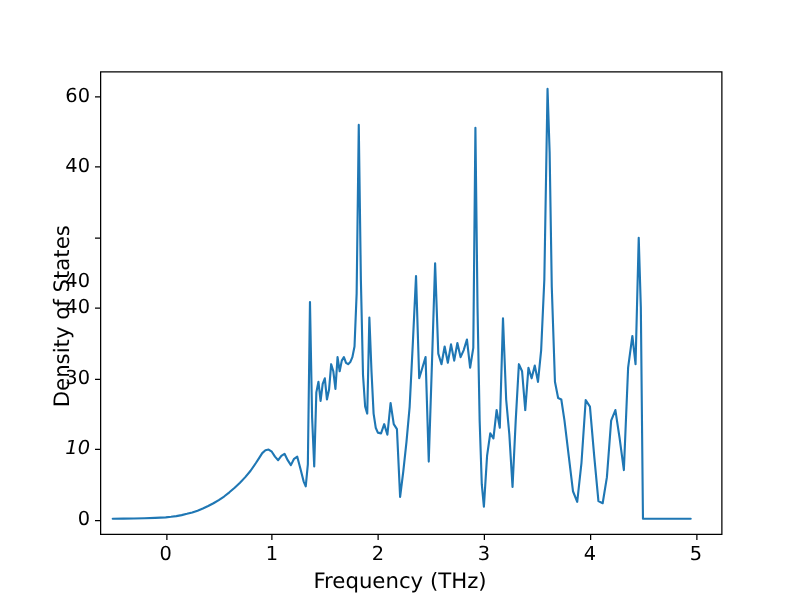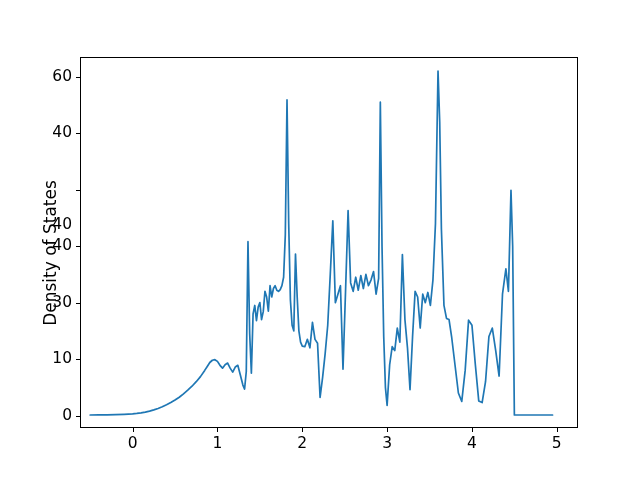--- a/index.html
+++ b/index.html
@@ -115,21 +115,21 @@
   <svg id="plot-svg" viewBox="0 0 498 371" preserveAspectRatio="none">
     <polyline id="dos-line" fill="none" stroke="#1f77b4" stroke-width="1.7" stroke-linejoin="round" stroke-linecap="round" points="10.18,358.01 18.66,357.90 27.15,357.79 35.63,357.62 44.12,357.33 52.60,356.88 56.84,356.43 61.08,355.87 65.33,355.08 69.57,354.06 73.81,352.93 78.05,351.52 82.29,349.82 86.53,347.85 90.78,345.59 95.02,343.05 99.26,340.22 103.50,336.84 107.74,333.17 111.99,329.21 116.23,324.70 120.47,319.61 124.71,313.40 127.26,309.45 129.80,305.50 132.35,303.24 134.89,302.67 137.44,304.37 139.98,308.32 142.53,311.14 145.07,307.75 147.62,306.06 150.16,311.14 152.71,315.10 155.25,310.01 157.80,308.32 160.34,317.92 162.89,328.08 164.59,332.04 166.28,314.53 167.98,184.65 169.68,276.70 171.37,316.23 173.07,256.93 174.77,248.46 176.46,263.71 178.16,250.16 179.86,245.64 181.55,262.58 183.25,254.67 184.95,234.35 186.64,239.99 188.34,254.11 190.04,228.70 191.73,239.99 193.43,231.52 195.13,228.70 196.82,233.22 198.52,234.35 200.22,232.65 201.91,228.70 203.61,220.23 205.31,177.88 207.01,42.92 208.70,166.58 210.40,242.82 212.10,268.23 213.79,273.87 215.49,197.08 217.19,239.99 218.88,273.87 220.58,285.17 222.28,289.12 224.82,289.68 227.37,282.34 229.91,290.81 232.46,265.40 235.00,282.34 237.55,286.30 240.09,340.51 242.64,320.18 245.18,296.46 247.73,268.23 250.27,217.40 252.82,163.76 255.36,245.64 257.91,237.17 260.45,228.70 263.00,312.27 265.54,234.35 268.09,153.60 270.63,225.88 273.18,234.35 275.72,220.23 278.27,233.22 280.81,218.53 283.36,231.52 285.90,217.40 288.45,228.70 290.99,223.05 293.54,214.58 296.09,237.17 298.63,221.36 300.33,45.18 302.02,189.17 303.72,279.52 305.42,330.34 307.11,348.41 309.66,307.75 312.20,289.68 314.75,293.64 317.29,271.05 319.84,285.17 322.39,197.64 324.93,262.58 327.48,290.81 330.02,332.60 332.57,279.52 335.11,234.35 337.66,239.99 340.20,271.05 342.75,237.17 345.29,245.64 347.84,235.47 350.38,248.46 352.93,223.05 355.47,166.58 358.02,14.12 359.71,64.94 361.41,172.23 363.96,248.46 366.50,261.45 369.05,262.58 371.59,279.52 374.98,307.75 378.38,335.99 381.77,344.46 385.17,313.40 388.56,263.14 391.95,268.23 395.35,307.75 398.74,343.89 402.13,345.59 405.53,324.70 408.92,279.52 412.31,271.05 415.71,293.64 419.10,319.05 422.49,237.17 425.89,211.76 428.43,234.35 430.98,133.27 432.67,189.17 434.37,358.01 438.61,358.01 447.10,358.01 455.58,358.01 464.06,358.01 472.55,358.01"></polyline>
   </svg>
 
   <div id="ytick-group">
       <div class="ytick-wrap" style="top: 415.577px;">
         <div class="ytick-label" style="top: 0px;">0</div>
       </div>
       <div class="ytick-mark" style="top: 415.577px;"></div>
       <div class="ytick-wrap" style="top: 359.108px;">
-        <div class="ytick-label" style="top: 0px;">10</div>
+        <div class="ytick-label" style="top: 0px; font-style: italic;">10</div>
       </div>
       <div class="ytick-mark" style="top: 359.108px;"></div>
       <div class="ytick-wrap" style="top: 302.639px;">
         <div class="ytick-label" style="top: 0px;">30</div>
       </div>
       <div class="ytick-mark" style="top: 302.639px;"></div>
       <div class="ytick-wrap" style="top: 246.17px;">
         <div class="ytick-label" style="top: 0px;">40</div>
       </div>
       <div class="ytick-mark" style="top: 246.17px;"></div>
@@ -154,17 +154,18 @@
       <div class="xtick-mark" style="left: 302.276px;"></div>
       <div class="xtick-label" style="left: 302.276px;">2</div>
       <div class="xtick-mark" style="left: 387.114px;"></div>
       <div class="xtick-label" style="left: 387.114px;">3</div>
       <div class="xtick-mark" style="left: 471.952px;"></div>
       <div class="xtick-label" style="left: 471.952px;">4</div>
       <div class="xtick-mark" style="left: 556.79px;"></div>
       <div class="xtick-label" style="left: 556.79px;">5</div>
     </div>
 
+  <div id="xlabel">Frequency (THz)</div>
   <div id="ylabel-holder">
     <div id="ylabel">Density of States</div>
   </div>
 
 </div>
 
 </body></html>

